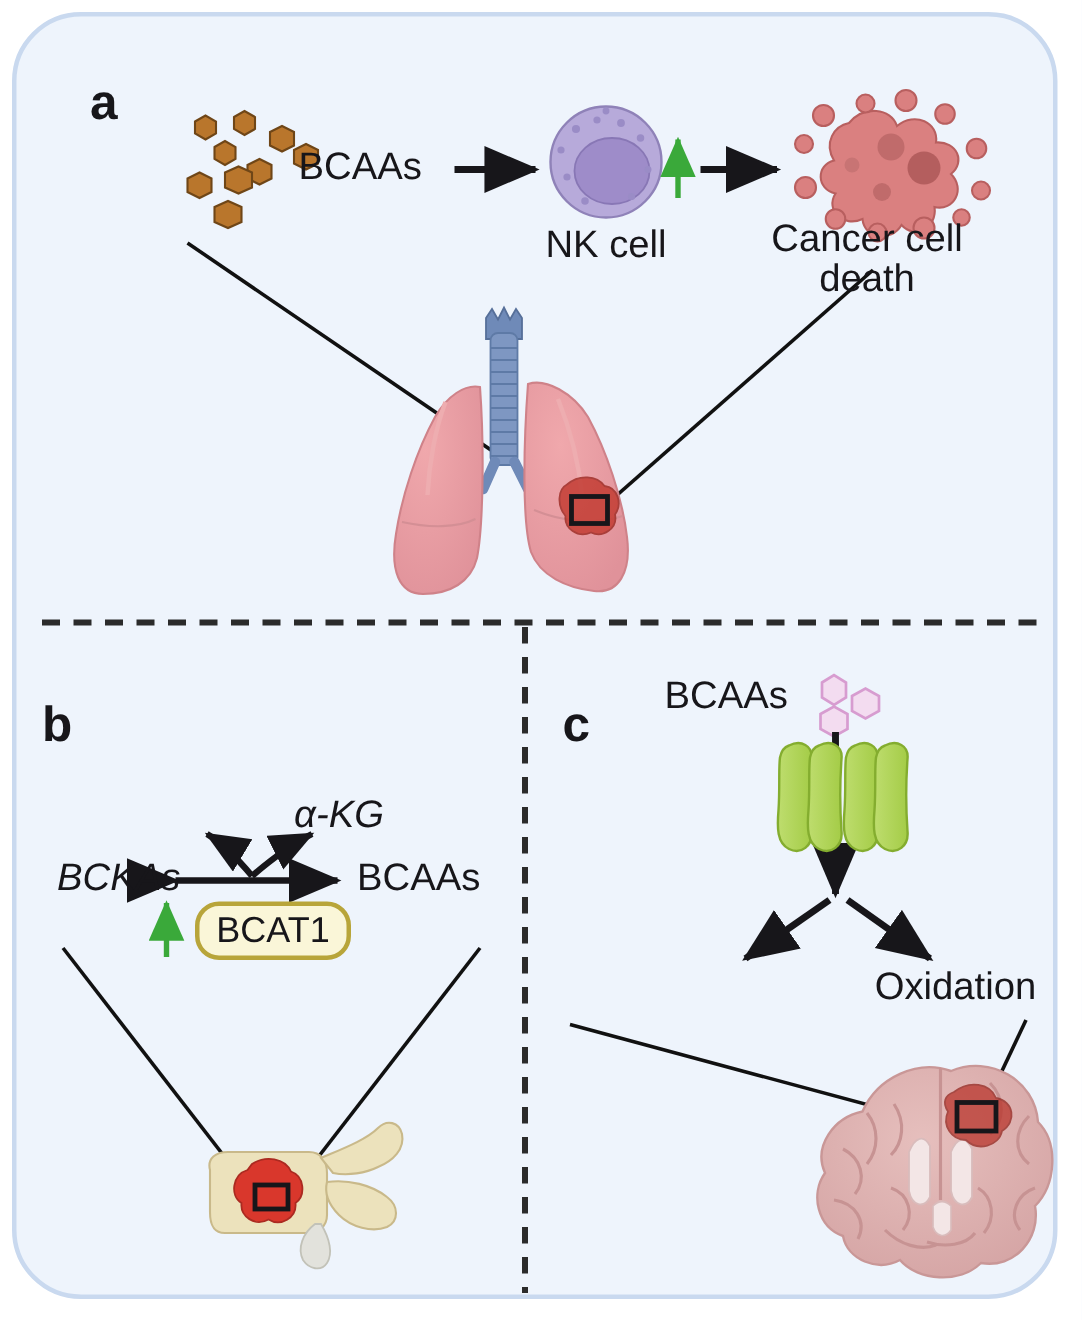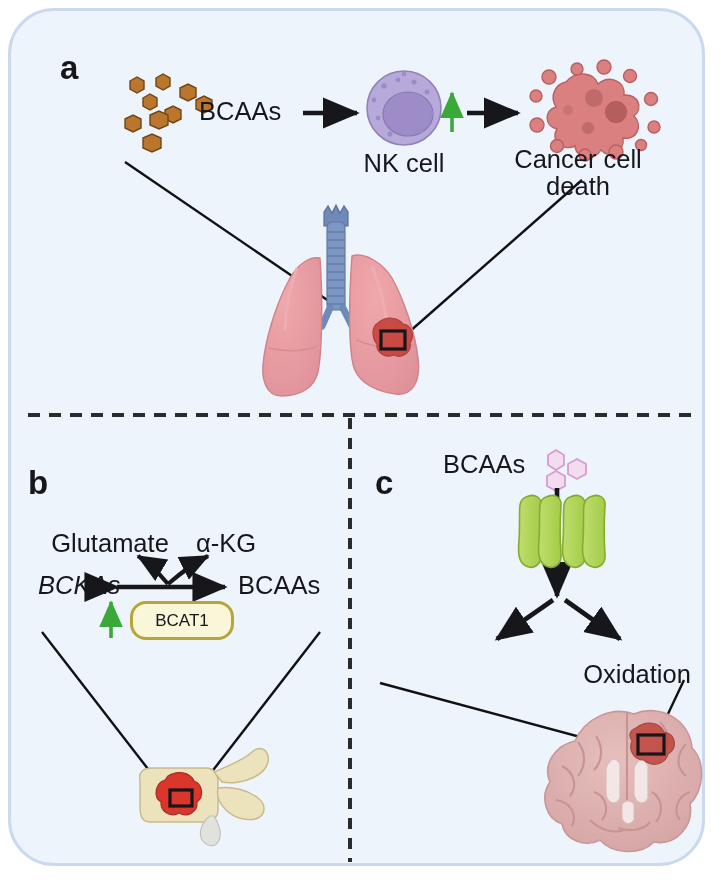--- a/index.html
+++ b/index.html
@@ -60,21 +60,21 @@
   .bcat-box {
     position: absolute;
     box-sizing: border-box;
     background: #faf6d8;
     border: 3px solid #b8a53a;
     border-radius: 16px;
     display: flex;
     align-items: center;
     justify-content: center;
     color: #17161a;
-    font-size: 17px;
+    font-size: 24px;
     font-family: "Liberation Sans", sans-serif;
   }
 </style>
 </head>
 <body>
 
 <div id="figure">
 
   <div id="frame"></div>
 
@@ -299,25 +299,24 @@
     </g>
   </svg>
 
   <div class="lbl panel-letter" style="left:60px; top:50px;">a</div>
   <div class="lbl term" style="left:199px; top:98px;">BCAAs</div>
   <div class="lbl term center-lbl" style="left:404px; top:150px;">NK cell</div>
   <div class="lbl term center-lbl" style="left:578px; top:146px;text-align:right;">Cancer cell</div>
   <div class="lbl term center-lbl" style="left:578px; top:173px;text-align:center;">death</div>
 
   <div class="lbl panel-letter" style="left:28px; top:465px;">b</div>
-  <div class="lbl term center-lbl" style="left:110px; top:530px;">Glutamate</div>
-  <div class="lbl term center-lbl" style="left:226px; top:530px;">α-KG</div>
+  <div class="lbl term center-lbl" style="left:226px; top:530px;font-style:italic;">α-KG</div>
   <div class="lbl term" style="left:38px; top:572px;font-style:italic;">BCKAs</div>
   <div class="lbl term" style="left:238px; top:572px;">BCAAs</div>
   <div class="bcat-box" style="left:130px; top:601px; width:104px; height:39px;">
     <span>BCAT1</span>
   </div>
 
   <div class="lbl panel-letter" style="left:375px; top:465px;">c</div>
   <div class="lbl term-c" style="left:443px; top:451px;">BCAAs</div>
-  <div class="lbl term-c center-lbl" style="left:637px; top:645px;margin-top:16px;">Oxidation</div>
+  <div class="lbl term-c center-lbl" style="left:637px; top:645px;">Oxidation</div>
 
 </div>
 
 </body></html>

